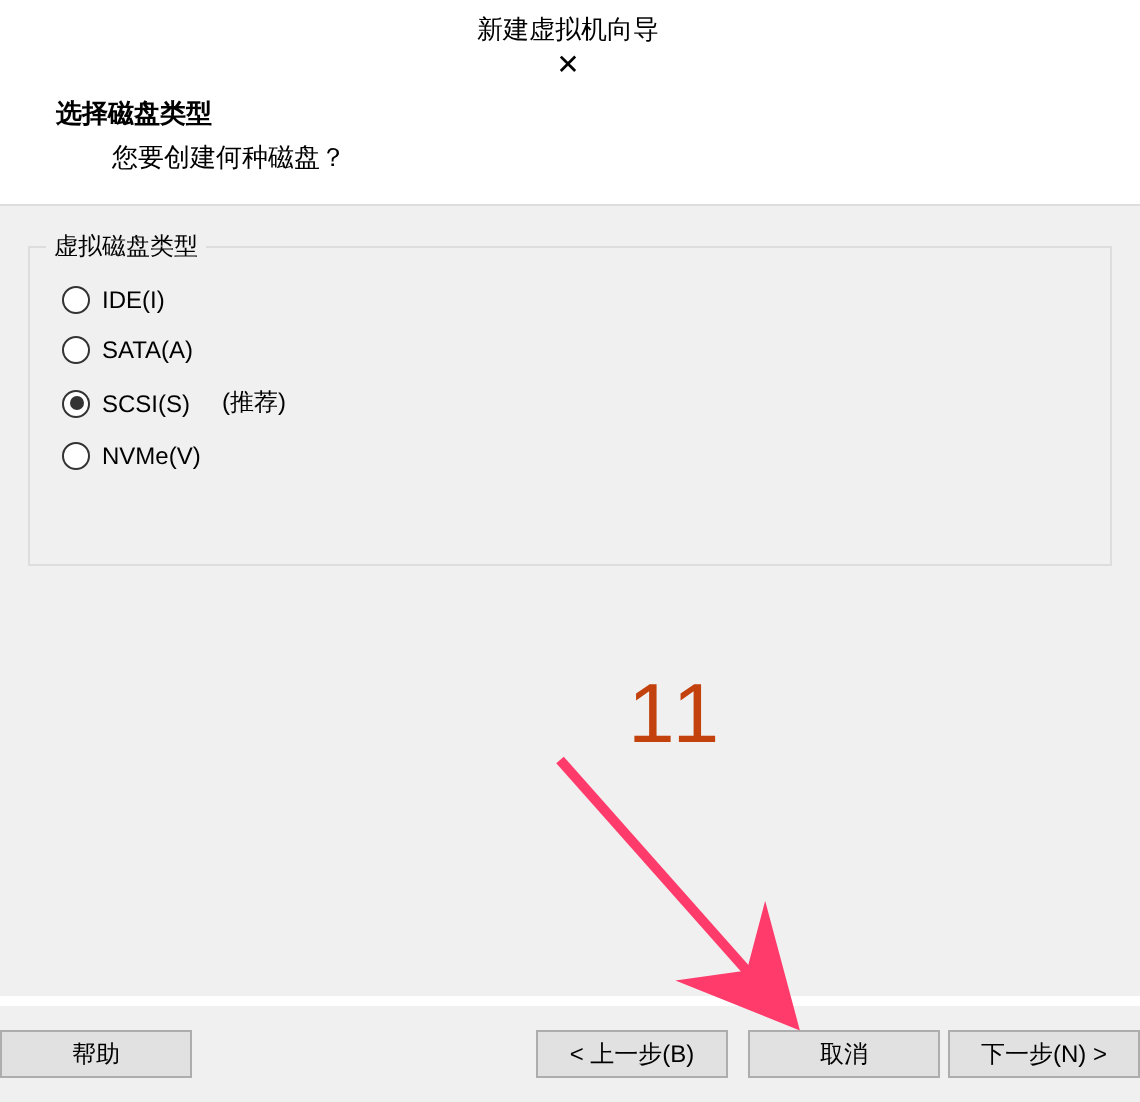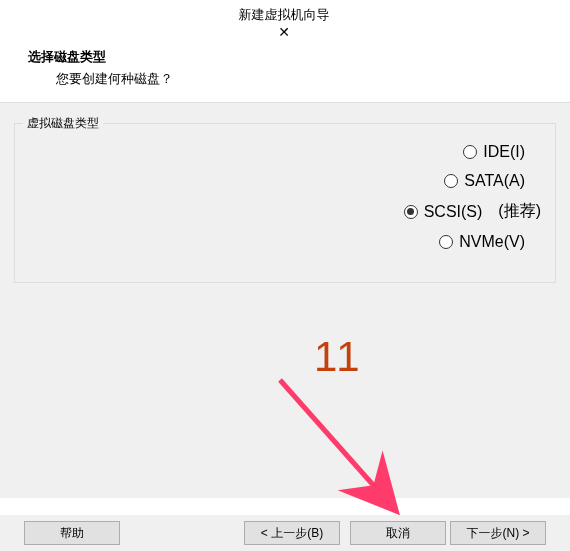--- a/index.html
+++ b/index.html
@@ -63,22 +63,21 @@
     top: -9px;
     left: 8px;
     background: #f0f0f0;
     padding: 0 4px;
     font-size: 12px;
   }
   .radio-row {
     display: flex;
     align-items: center;
     margin: 5px 0 11px 2px;
-    font-size: 16px;
-    justify-content: flex-end;
+    font-size: 12px;
   }
   .radio {
     width: 14px; height: 14px;
     border-radius: 50%;
     border: 1.5px solid #333;
     margin-right: 6px;
     display: inline-flex;
     align-items: center;
     justify-content: center;
     background: #fff;
@@ -87,25 +86,25 @@
     content: "";
     width: 7px; height: 7px;
     border-radius: 50%;
     background: #333;
   }
   .radio-label { margin-right: 16px; }
   .recommend { color: #000; }
   .footer {
     position: absolute;
     left: 0; right: 0; bottom: 0;
-    height: 36px;
+    height: 48px;
     background: #f0f0f0;
     display: flex;
     align-items: center;
-    padding: 0 24px;
+    padding: 0 0;
   }
   .btn {
     height: 24px;
     min-width: 96px;
     background: #e1e1e1;
     border: 1px solid #adadad;
     font-size: 12px;
     font-family: inherit;
     padding: 0 8px;
     cursor: default;

